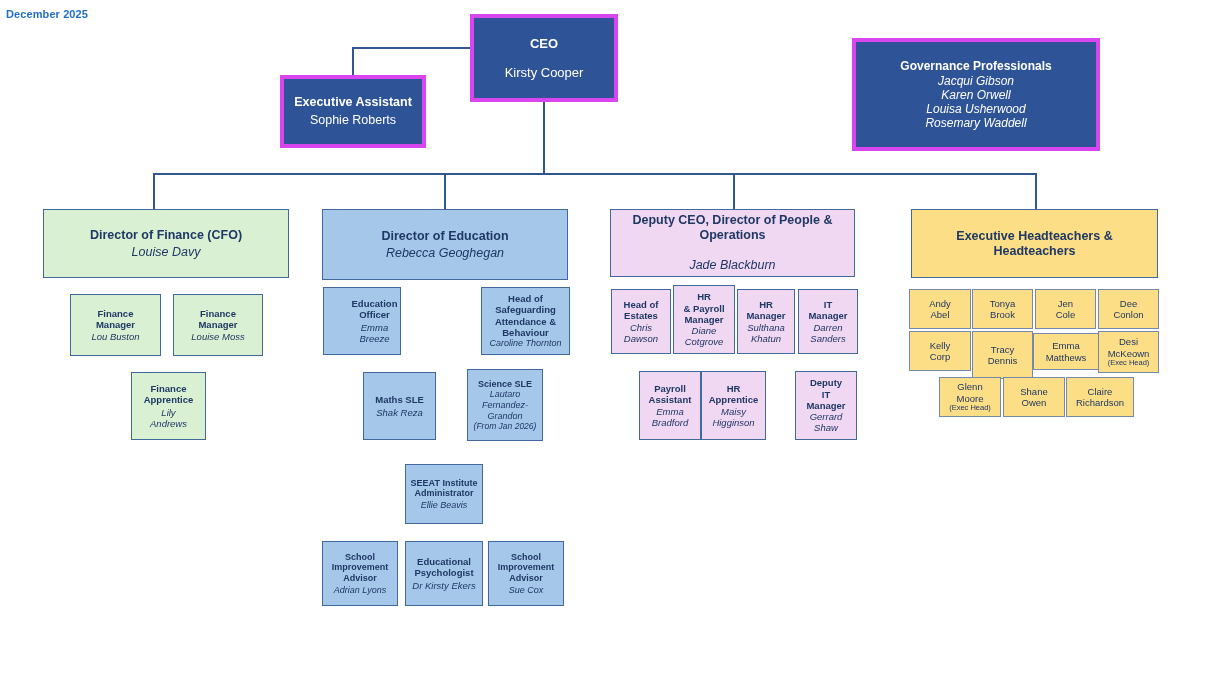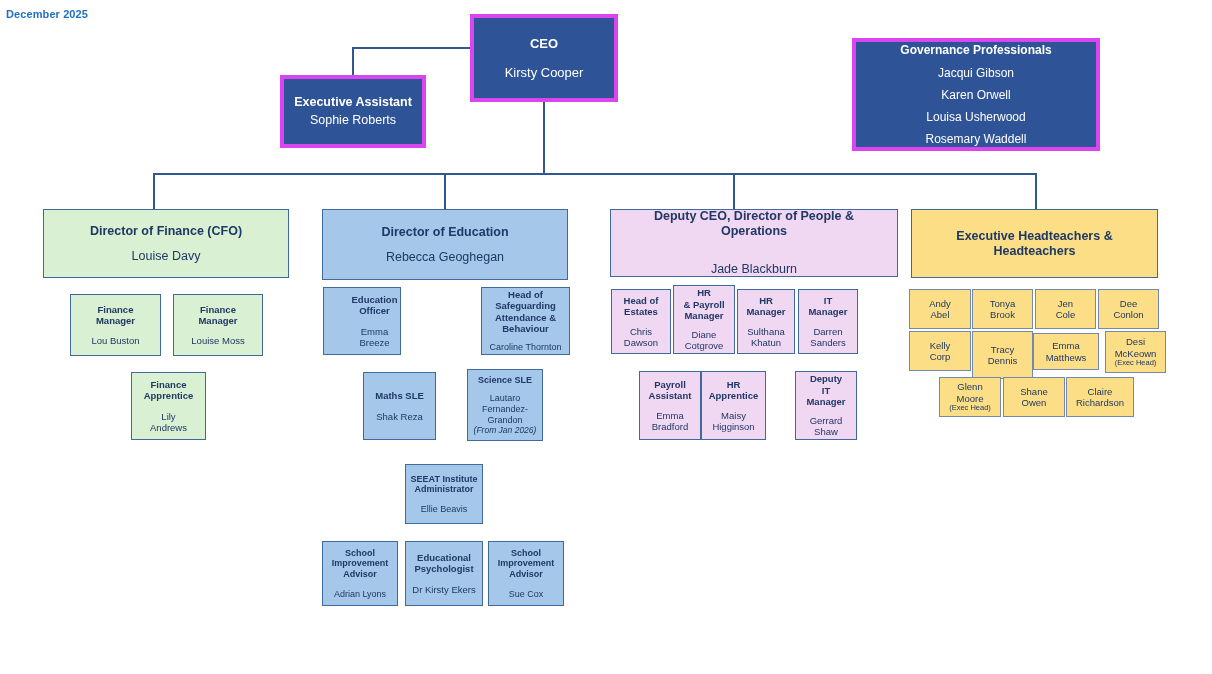--- a/index.html
+++ b/index.html
@@ -29,21 +29,21 @@
     align-items: center;
     justify-content: center;
     text-align: center;
     line-height: 1.18;
     overflow: hidden;
   }
   .box .title {
     font-weight: bold;
   }
   .box .name {
-    margin-top: 8px;
+    font-style: italic;
   }
   .box .sub {
     font-style: italic;
   }
 
   
   .navy {
     background: #2E5396;
     border: 4px solid #d946ef;
     color: #ffffff;
@@ -201,21 +201,21 @@
     <div class="name">Dr Kirsty Ekers</div>
   </div>
 
   <div class="box blue" style="left:488px; top:541px; width:76px; height:65px; font-size:9px; gap:1px;">
     <div class="title" style="white-space:pre-line;">School
 Improvement
 Advisor</div>
     <div class="name">Sue Cox</div>
   </div>
 
-  <div class="box pink" style="left:610px; top:209px; width:288px; height:68px; font-size:12.5px; gap:15px;">
+  <div class="box pink" style="left:610px; top:209px; width:245px; height:68px; font-size:12.5px; gap:15px;">
     <div class="title" style="white-space:pre-line;">Deputy CEO, Director of People &amp;
 Operations</div>
     <div class="name">Jade Blackburn</div>
   </div>
 
   <div class="box pink" style="left:611px; top:289px; width:60px; height:65px; font-size:9.5px; gap:1px;">
     <div class="title" style="white-space:pre-line;">Head of
 Estates</div>
     <div class="name" style="white-space:pre-line;">Chris
 Dawson</div>
@@ -292,21 +292,21 @@
 Corp</div>
   </div>
   <div class="box yellow" style="left:972px; top:331px; width:61px; height:48px; font-size:9.5px;">
     <div style="white-space:pre-line;">Tracy
 Dennis</div>
   </div>
   <div class="box yellow" style="left:1033px; top:333px; width:66px; height:37px; font-size:9.5px;">
     <div style="white-space:pre-line;">Emma
 Matthews</div>
   </div>
-  <div class="box yellow" style="left:1098px; top:331px; width:61px; height:42px; font-size:9.5px; gap:0px;margin-left:7px;">
+  <div class="box yellow" style="left:1098px; top:331px; width:61px; height:42px; font-size:9.5px; gap:0px;">
     <div style="white-space:pre-line;">Desi
 McKeown</div>
     <div style="font-size:7.5px;">(Exec Head)</div>
   </div>
 
   <div class="box yellow" style="left:939px; top:377px; width:62px; height:40px; font-size:9.5px; gap:0px;">
     <div style="white-space:pre-line;">Glenn
 Moore</div>
     <div style="font-size:7.5px;">(Exec Head)</div>
   </div>

